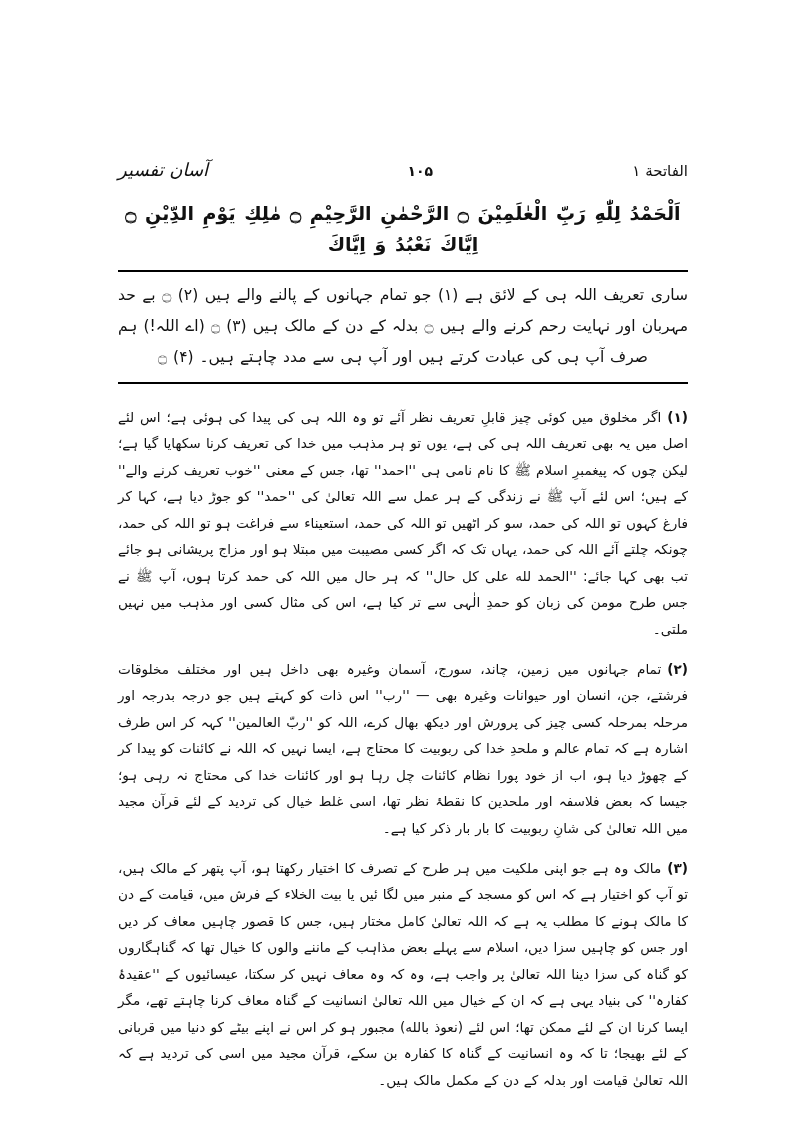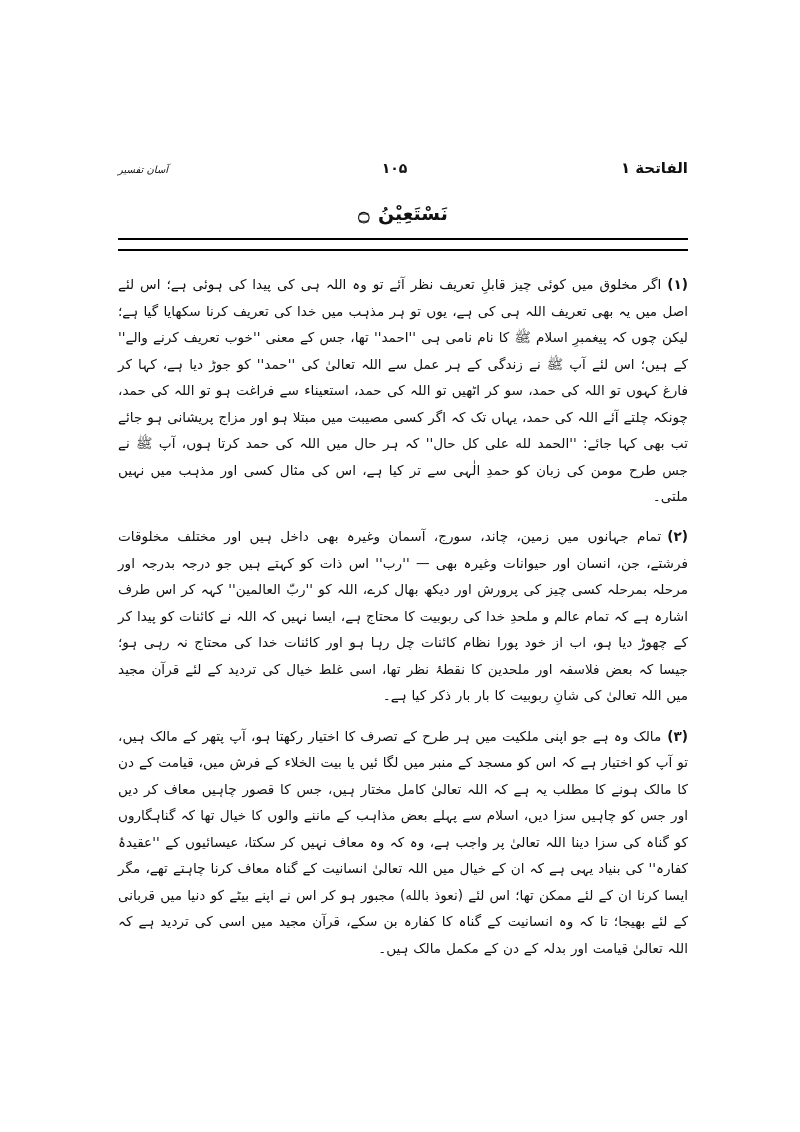--- a/index.html
+++ b/index.html
@@ -39,28 +39,28 @@
     align-items: baseline;
     justify-content: space-between;
     width: 100%;
     height: 28px;
     direction: rtl;
   }
   .head-right,
   .head-left {
     font-family: "DejaVu Sans", sans-serif;
     font-size: 15px;
-    font-weight: 700;
+    font-weight: 400;
     white-space: nowrap;
     line-height: 1.1;
   }
   .head-right { 
     font-weight: 500;
     font-style: italic;
-    font-size: 10px;
+    font-size: 18px;
   }
   .head-center {
     font-size: 14px;
     font-weight: 600;
     letter-spacing: 0.5px;
   }
 
   
   .ayah-block {
     margin-top: 10px;
@@ -134,25 +134,26 @@
 <div class="page">
   <div class="content">
 
     <div class="running-head">
       <span class="head-left">الفاتحة ۱</span>
       <span class="head-center">۱۰۵</span>
       <span class="head-right">آسان تفسیر</span>
     </div>
 
     <div class="ayah-block">
-      <span class="ayah-line second">نَسْتَعِيْنُ ۝</span>
+      <span class="ayah-line">اَلْحَمْدُ لِلّٰهِ رَبِّ الْعٰلَمِيْنَ ۝ الرَّحْمٰنِ الرَّحِيْمِ ۝ مٰلِكِ يَوْمِ الدِّيْنِ ۝ اِيَّاكَ نَعْبُدُ وَ اِيَّاكَ</span>
     </div>
 
     <hr class="rule">
 
+    <div class="translation">ساری تعریف اللہ ہی کے لائق ہے (۱) جو تمام جہانوں کے پالنے والے ہیں (۲) ۝ بے حد مہربان اور نہایت رحم کرنے والے ہیں ۝ بدلہ کے دن کے مالک ہیں (۳) ۝ (اے اللہ!) ہم صرف آپ ہی کی عبادت کرتے ہیں اور آپ ہی سے مدد چاہتے ہیں۔ (۴) ۝</div>
 
     <hr class="rule thin">
 
     <div class="notes">
 
       <p class="note">
         <span class="note-marker">(۱)</span><span>اگر مخلوق میں کوئی چیز قابلِ تعریف نظر آئے تو وہ اللہ ہی کی پیدا کی ہوئی ہے؛ اس لئے اصل میں یہ بھی تعریف اللہ ہی کی ہے، یوں تو ہر مذہب میں خدا کی تعریف کرنا سکھایا گیا ہے؛ لیکن چوں کہ پیغمبرِ اسلام ﷺ کا نام نامی ہی ''احمد'' تھا، جس کے معنی ''خوب تعریف کرنے والے'' کے ہیں؛ اس لئے آپ ﷺ نے زندگی کے ہر عمل سے اللہ تعالیٰ کی ''حمد'' کو جوڑ دیا ہے، کہا کر فارغ کہوں تو اللہ کی حمد، سو کر اٹھیں تو اللہ کی حمد، استعیناء سے فراغت ہو تو اللہ کی حمد، چونکہ چلتے آئے اللہ کی حمد، یہاں تک کہ اگر کسی مصیبت میں مبتلا ہو اور مزاج پریشانی ہو جائے تب بھی کہا جائے: ''الحمد لله على كل حال'' کہ ہر حال میں اللہ کی حمد کرتا ہوں، آپ ﷺ نے جس طرح مومن کی زبان کو حمدِ الٰہی سے تر کیا ہے، اس کی مثال کسی اور مذہب میں نہیں ملتی۔</span>
       </p>
 
       <p class="note">

